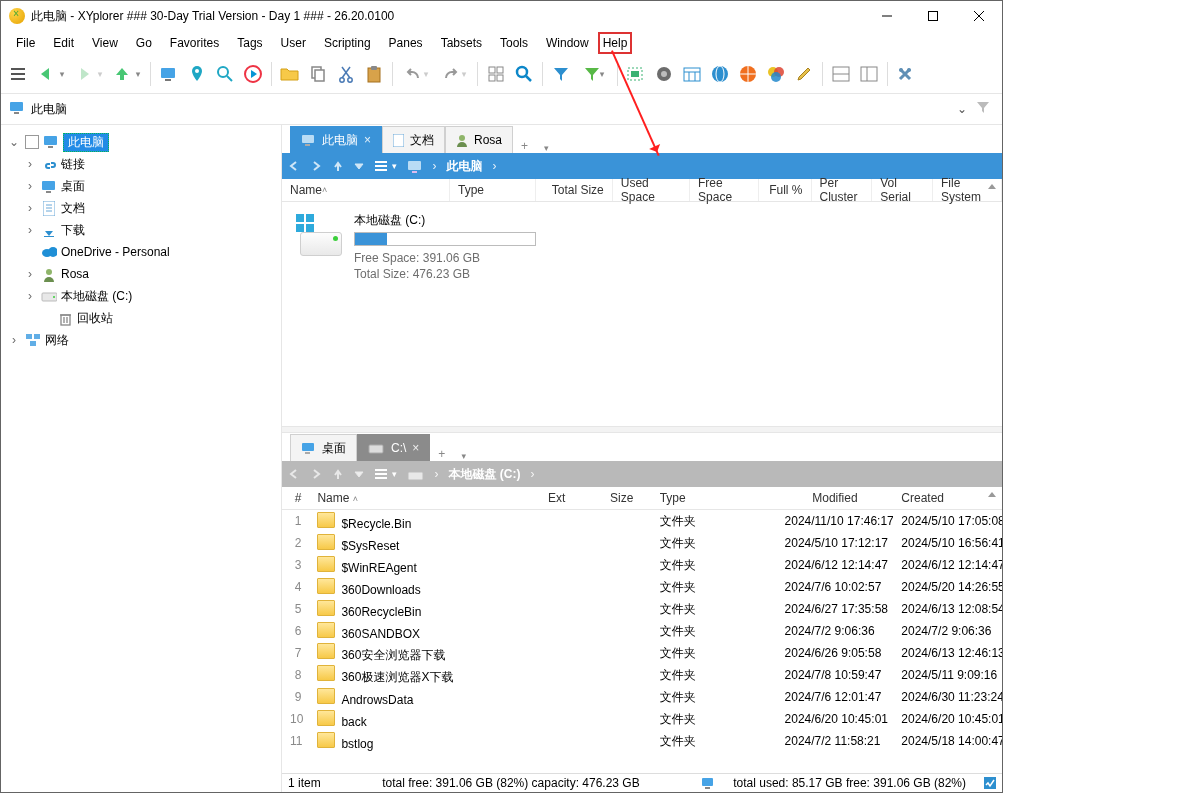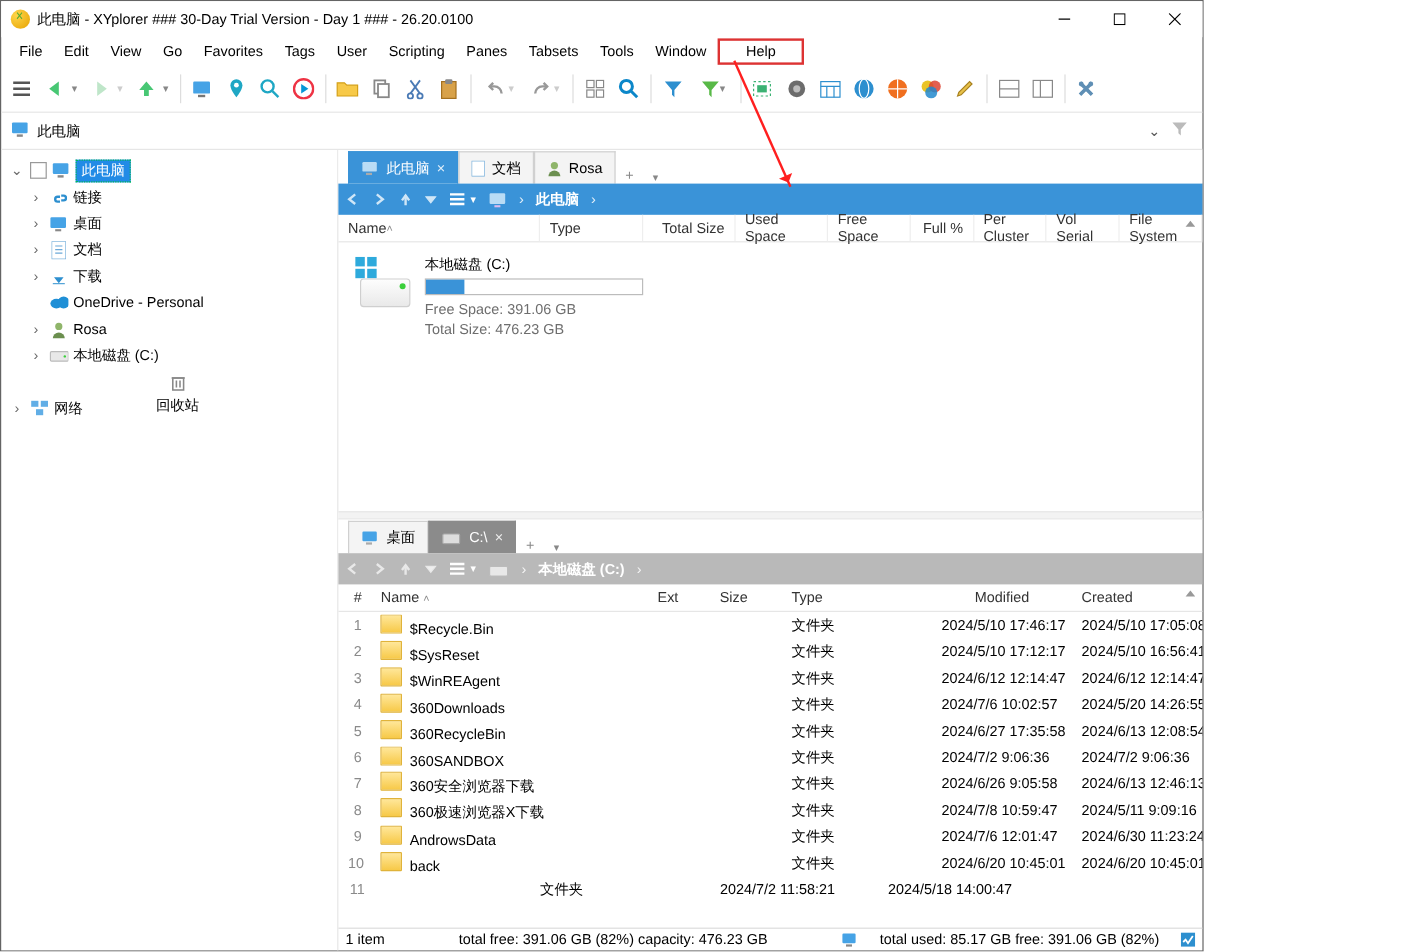--- a/index.html
+++ b/index.html
@@ -6,21 +6,21 @@
 .window{width:1003px;height:793px;border:1px solid #646464;box-sizing:border-box;display:flex;flex-direction:column;position:relative}
 .titlebar{height:30px;display:flex;align-items:center;padding:0 0 0 8px;background:#fff}
 .tb-icon{width:16px;height:16px;margin-right:6px;background:radial-gradient(circle at 30% 30%,#ffd54a,#e6a200);border-radius:50%;position:relative}
 .tb-icon::after{content:"✕";position:absolute;left:3px;top:0;font-size:10px;color:#5a3;transform:scaleX(.8)}
 .title-text{flex:1;font-size:12px;white-space:nowrap;overflow:hidden}
 .winbtns{display:flex}
 .winbtn{width:46px;height:30px;display:flex;align-items:center;justify-content:center;font-size:14px}
 .winbtn svg{width:10px;height:10px;stroke:#000;stroke-width:1;fill:none}
 .menubar{height:24px;display:flex;align-items:center;padding:0 6px;gap:0}
 .menuitem{padding:3px 8px;border:1px solid transparent}
-.menuitem.hl{border:2px solid #d33;background:#fff;padding:2px 22px}
+.menuitem.hl{border:2px solid #d33;background:#fff;padding:2px 3px}
 .toolbar{height:38px;display:flex;align-items:center;padding:0 4px;border-bottom:1px solid #e6e6e6;gap:2px}
 .tbtn{width:26px;height:26px;display:flex;align-items:center;justify-content:center;position:relative}
 .tbtn.w{width:36px}
 .sep{width:1px;height:24px;background:#ddd;margin:0 3px}
 .addrbar{height:30px;display:flex;align-items:center;padding:0 8px;border-bottom:1px solid #e6e6e6}
 .addr-icon{width:16px;height:16px;margin-right:6px}
 .addr-text{flex:1}
 .addr-drop{width:16px;text-align:center;color:#555}
 .addr-filter{width:18px;height:18px;margin-left:6px}
 .body{flex:1;display:flex;min-height:0}
@@ -400,21 +400,21 @@
           <div class="tnode" style="padding-left: 22px;">
             <span class="tw">›</span>
             <span class="ico">
               <svg width="18" height="12">
                 <rect x="1" y="3" width="15" height="8" fill="#e8e8e8" stroke="#bbb" rx="1"></rect>
                 <circle cx="13" cy="7" r="1" fill="#3bcf3b"></circle>
               </svg>
             </span>
             <span class="lbl">本地磁盘 (C:)</span>
           </div>
-          <div class="tnode" style="padding-left: 14px; flex-direction: column;">
+          <div class="tnode" style="padding-left: 38px;">
             <span class="tw"></span>
             <span class="ico">
               <svg width="13" height="15" fill="none" stroke="#888" stroke-width="1.3">
                 <rect x="2" y="4" width="9" height="10"></rect>
                 <line x1="1" y1="4" x2="12" y2="4"></line>
                 <line x1="5" y1="6" x2="5" y2="12"></line>
                 <line x1="8" y1="6" x2="8" y2="12"></line>
               </svg>
             </span>
             <span class="lbl">回收站</span>
@@ -614,33 +614,33 @@
         </div>
         <div class="row hdr" id="p2cols" style="position:relative">
           <span class="scroll-ind">
               <svg width="12" height="12" fill="#999">
                 <polygon points="2,8 10,8 6,3"></polygon>
               </svg>
             </span>
         <span class="c r" style="width: 30px; text-align: right;">#</span>
             <span class="c" style="width: 280px; text-align: left;">Name <span style="color:#888;font-size:9px">˄</span></span>
             <span class="c" style="width: 60px; text-align: left;">Ext</span>
-            <span class="c r" style="width: 70px; text-align: left;">Size</span>
+            <span class="c r" style="width: 70px; text-align: center;">Size</span>
             <span class="c" style="width: 150px; text-align: left;">Type</span>
             <span class="c" style="width: 140px; text-align: center;">Modified</span>
             <span class="c" style="width: 130px; text-align: left;">Created</span>
           </div>
         <div class="list" id="p2list">
             <div class="row">
               <span class="c num" style="width:30px">1</span>
               <span class="c" style="width:280px"><span class="fico"></span>$Recycle.Bin</span>
               <span class="c" style="width:60px"></span>
               <span class="c" style="width:70px;text-align:right"></span>
               <span class="c" style="width:150px">文件夹</span>
-              <span class="c" style="width:140px">2024/5/10 17:46:17</span>
+              <span class="c" style="width:140px">2024/11/10 17:46:17</span>
               <span class="c" style="width:130px">2024/5/10 17:05:08</span>
             </div>
             <div class="row">
               <span class="c num" style="width:30px">2</span>
               <span class="c" style="width:280px"><span class="fico"></span>$SysReset</span>
               <span class="c" style="width:60px"></span>
               <span class="c" style="width:70px;text-align:right"></span>
               <span class="c" style="width:150px">文件夹</span>
               <span class="c" style="width:140px">2024/5/10 17:12:17</span>
               <span class="c" style="width:130px">2024/5/10 16:56:41</span>
@@ -712,20 +712,21 @@
               <span class="c num" style="width:30px">10</span>
               <span class="c" style="width:280px"><span class="fico"></span>back</span>
               <span class="c" style="width:60px"></span>
               <span class="c" style="width:70px;text-align:right"></span>
               <span class="c" style="width:150px">文件夹</span>
               <span class="c" style="width:140px">2024/6/20 10:45:01</span>
               <span class="c" style="width:130px">2024/6/20 10:45:01</span>
             </div>
             <div class="row">
               <span class="c num" style="width:30px">11</span>
+              <span class="c" style="width:280px"><span class="fico"></span>bstlog</span>
               <span class="c" style="width:60px"></span>
               <span class="c" style="width:70px;text-align:right"></span>
               <span class="c" style="width:150px">文件夹</span>
               <span class="c" style="width:140px">2024/7/2 11:58:21</span>
               <span class="c" style="width:130px">2024/5/18 14:00:47</span>
             </div>
           </div>
       </div>
 
       <div class="status">

